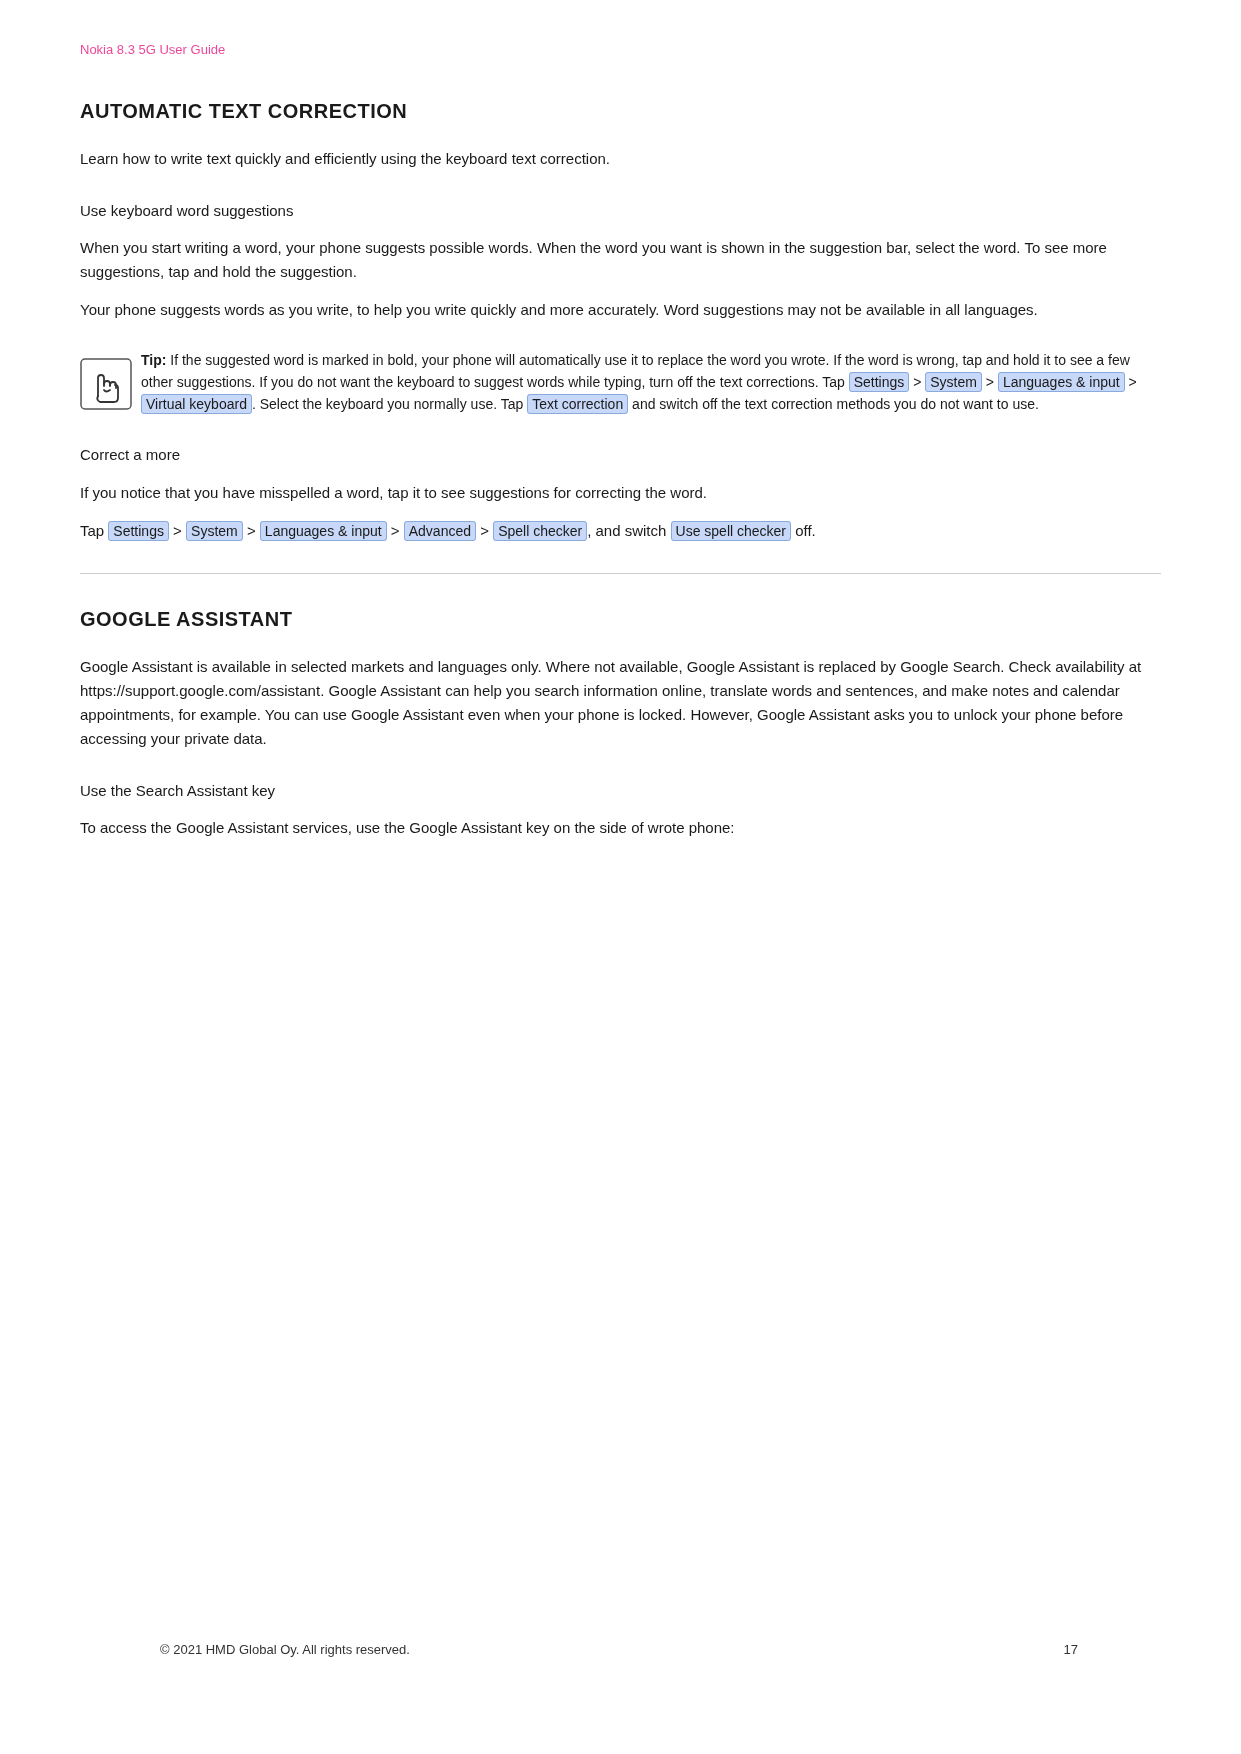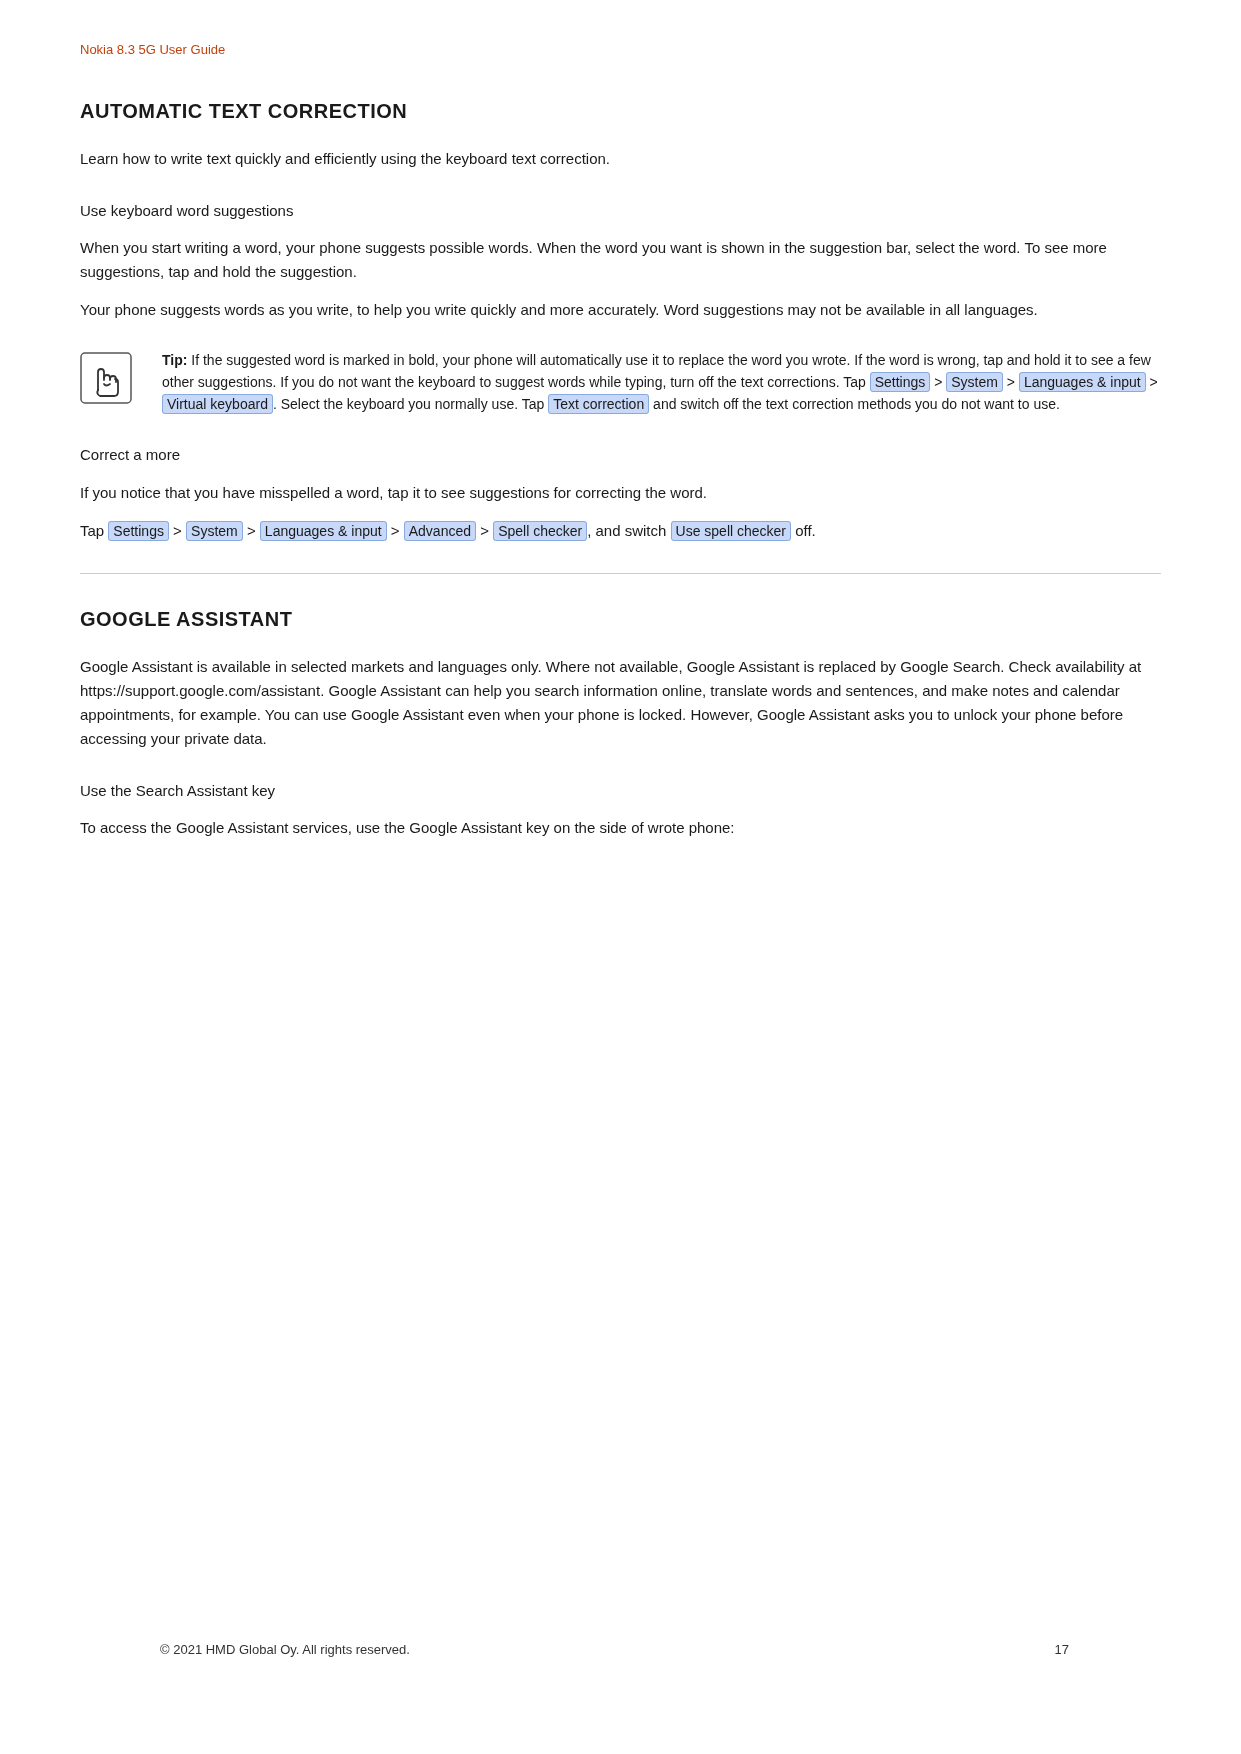--- a/index.html
+++ b/index.html
@@ -14,21 +14,21 @@
       color: #1a1a1a;
       background: #ffffff;
       width: 1241px;
       min-height: 1754px;
       padding: 40px 80px 60px 80px;
       line-height: 1.55;
     }
 
     .page-header {
       font-size: 13px;
-      color: #c2410c;
+      color: #ec4899;
       margin-bottom: 36px;
     }
 
     .section-title {
       font-size: 20px;
       font-weight: 900;
       letter-spacing: 0.5px;
       margin-bottom: 20px;
       margin-top: 10px;
     }
@@ -41,23 +41,23 @@
     }
 
     .body-text {
       font-size: 15px;
       margin-bottom: 14px;
       line-height: 1.6;
     }
 
     .tip-box {
       display: flex;
-      align-items: flex-start;
+      align-items: center;
       margin: 28px 0;
-      gap: 30px;
+      gap: 9px;
     }
 
     .tip-icon {
       flex-shrink: 0;
       width: 52px;
       height: 52px;
       margin-top: 2px;
     }
 
     .tip-text {
@@ -88,21 +88,21 @@
     }
 
     .section-block {
       margin-bottom: 30px;
     }
 
     .footer {
       position: absolute;
       bottom: 40px;
       left: 80px;
-      right: 92px;
+      right: 83px;
       display: flex;
       justify-content: space-between;
       font-size: 13px;
       color: #333;
     }
 
     .content-area {
       position: relative;
       min-height: 1660px;
     }

